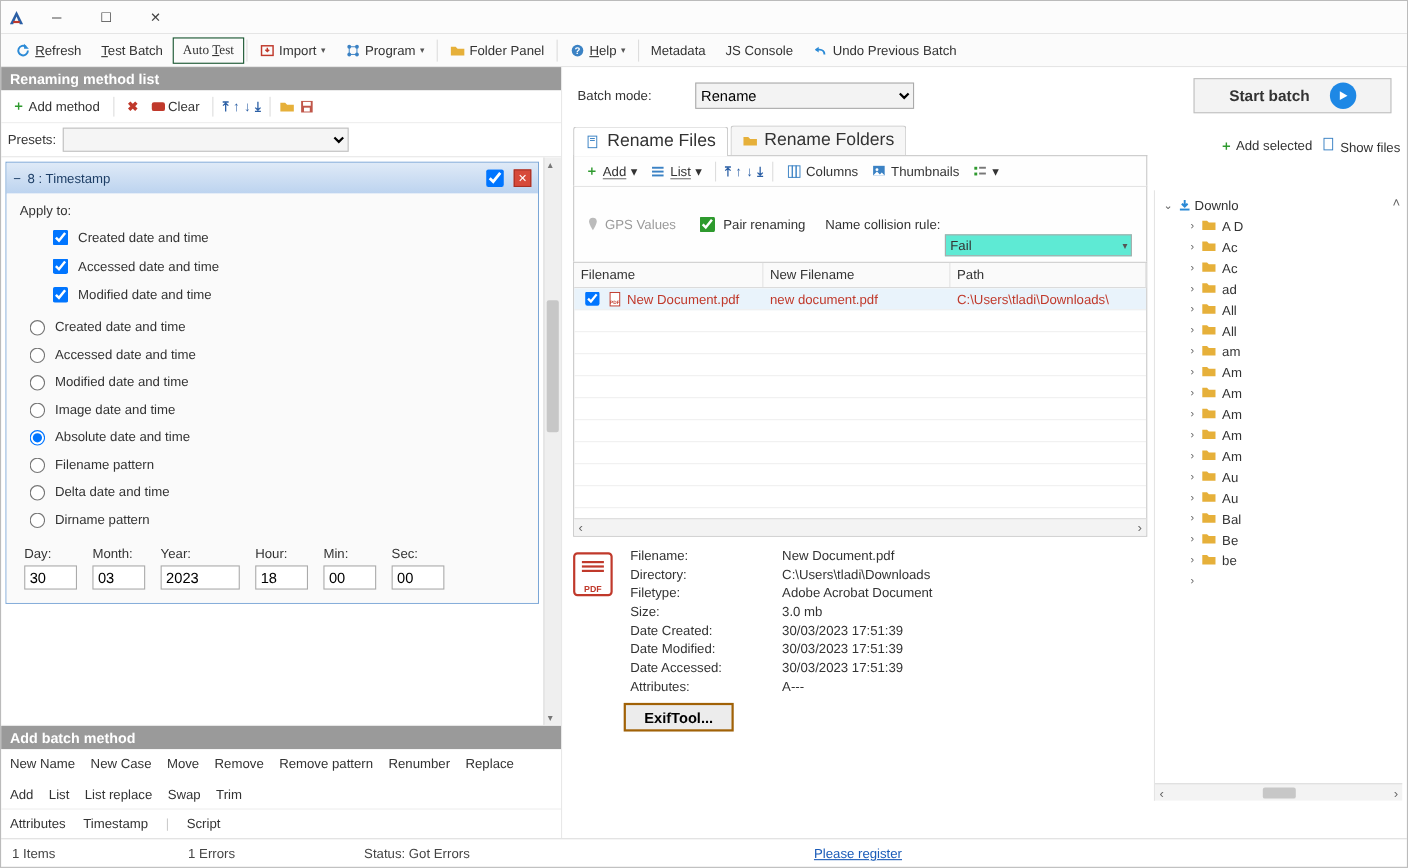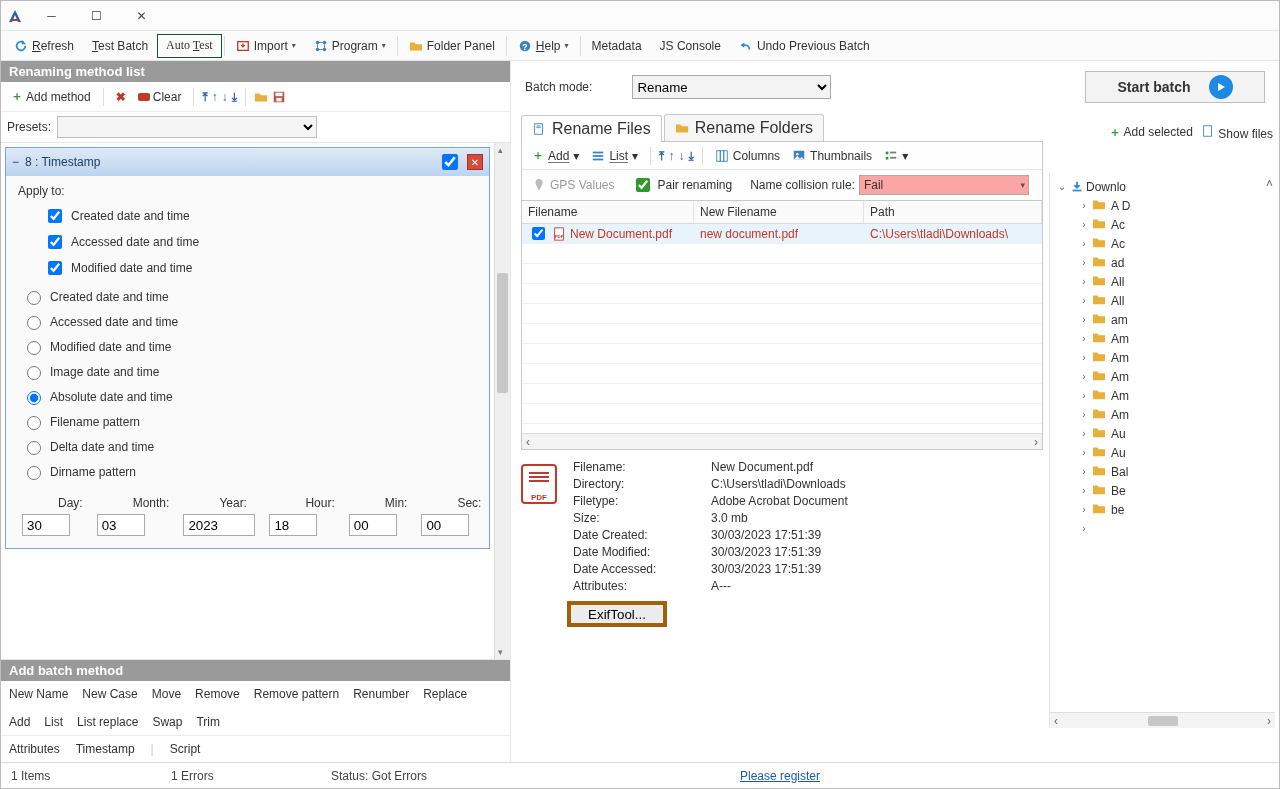--- a/index.html
+++ b/index.html
@@ -35,21 +35,21 @@
   .mi-head .mi-title { flex:1;}
   .mi-head .chk { width:16px;height:16px;}
   .mi-head .closebtn { width:16px;height:16px; background:#d74a3a; color:#fff; display:flex; align-items:center; justify-content:center; font-size:10px; border:1px solid #a83024;}
   .mi-body { background:#fafafa; padding:8px 12px 12px 12px;}
   .apply-label { margin-bottom:8px;}
   .cb-row, .rb-row { display:flex; align-items:center; gap:6px; margin:6px 0 6px 26px;}
   .rb-row{ margin-left:4px; margin-top:10px;}
   .rb-row.tight{ margin-top:8px;}
   .cb-row input[type=checkbox], .rb-row input[type=radio]{ width:14px;height:14px;}
   .dt-row { display:flex; gap:14px; margin-top:16px; margin-left:4px;}
-  .dt-col label{ display:block; margin-bottom:4px; color:#333;margin-left:36px;}
+  .dt-col label{ display:block; margin-bottom:4px; color:#333;}
   .dt-col input{ width:48px; height:22px; border:1px solid #aaa; padding:2px 4px;}
   .dt-col.year input{ width:72px;}
   .add-batch { border-top:1px solid #e6e6e6;}
   .method-links { padding:6px 8px; display:flex; flex-wrap:wrap; gap:14px 14px; border-bottom:1px solid #eee;}
   .method-links2{ padding:6px 8px; display:flex; gap:16px;}
   .link { color:#333; cursor:default;}
   
   .rightcol { flex:1; display:flex; flex-direction:column; overflow:hidden;}
   .batch-row { display:flex; align-items:center; padding:10px 14px 6px 14px; gap:40px;}
   .batch-row label { color:#333;}
@@ -74,38 +74,38 @@
   .file-table-body{ flex:1; overflow:hidden;}
   .ft-row{ display:flex; height:20px; align-items:center; border-bottom:1px solid #f0f0f0;}
   .ft-row.sel{ background:#e9f3fb;}
   .ft-row .cell{ padding:2px 6px; font-size:12px; overflow:hidden; white-space:nowrap;}
   .redtxt{ color:#c0392b;}
   .hscroll{ height:16px; border-top:1px solid #ddd; background:#f3f3f3; display:flex; align-items:center; justify-content:space-between; padding:0 4px; color:#666;}
   .details{ margin:10px 236px 0 10px; display:flex; gap:16px;}
   .pdf-ic{ width:36px;height:40px;border:2px solid #c0392b;border-radius:4px; display:flex;align-items:flex-end;justify-content:center; color:#c0392b; font-size:8px; font-weight:bold; position:relative;}
   .pdf-ic::before{ content:""; position:absolute; top:6px; left:6px; right:6px; height:2px; background:#c0392b; box-shadow:0 4px 0 #c0392b, 0 8px 0 #c0392b;}
   .details-grid{ display:grid; grid-template-columns:130px auto; row-gap:3px; column-gap:8px; font-size:12px;}
-  .exif-btn{ margin:8px 0 4px 56px; width:100px; height:26px; border:4px solid #a16207; background:#ececec;}
+  .exif-btn{ margin:8px 0 4px 56px; width:100px; height:26px; border:2px solid #a16207; background:#ececec;font-weight:bold;}
   
   .treecol{ position:absolute; right:4px; top:112px; bottom:34px; width:226px; border-left:1px solid #e4e4e4; background:#fff; overflow:hidden;}
   .tree{ padding:4px 2px; font-size:12px;}
   .tree-row{ display:flex; align-items:center; gap:2px; height:19px; white-space:nowrap;}
   .tree-row .exp{ width:12px; text-align:center; color:#666; font-size:10px;}
   .tree-row .fld{ color:#e6b03a; margin-right:3px;}
   .tree-row.l1{ padding-left:4px;}
   .tree-row.l2{ padding-left:26px;}
   .tree-hscroll{ position:absolute; left:0;right:0;bottom:0;height:16px;background:#f3f3f3;border-top:1px solid #ddd; display:flex;align-items:center;justify-content:space-between;padding:0 4px;color:#666;}
   .tree-vind{ position:absolute; right:2px; top:4px; color:#666;}
   .chevmore{ position:absolute; right:10px; top:90px; color:#555;}
   
   .statusbar{ height:26px; border-top:1px solid #dcdcdc; display:flex; align-items:center; font-size:12px; color:#444;}
   .sb-cell{ padding:0 10px; min-width:160px;}
   .sb-link{ color:#1a5bb8; text-decoration:underline; margin-left:auto; margin-right:auto; padding-right:300px;}
   .folder-ic{ color:#e6b03a;}
-  .sel-combo{ border:1px solid #aaa; background:#fca5a5; height:20px; padding:0 16px 0 4px; display:flex;align-items:center; position:relative; min-width:170px;}
+  .sel-combo{ border:1px solid #aaa; background:#5eead4; height:20px; padding:0 16px 0 4px; display:flex;align-items:center; position:relative; min-width:170px;margin-top:38px;}
   .sel-combo .dd{ position:absolute; right:3px; color:#555; font-size:9px;}
   .chk-en{ width:14px;height:14px;accent-color:#2e9a2e;}
   a.underline-part{ text-decoration:none;color:inherit;}
   a.underline-part span.u{ text-decoration:underline;}
 </style>
 </head>
 <body>
 
 <div class="window">
 

